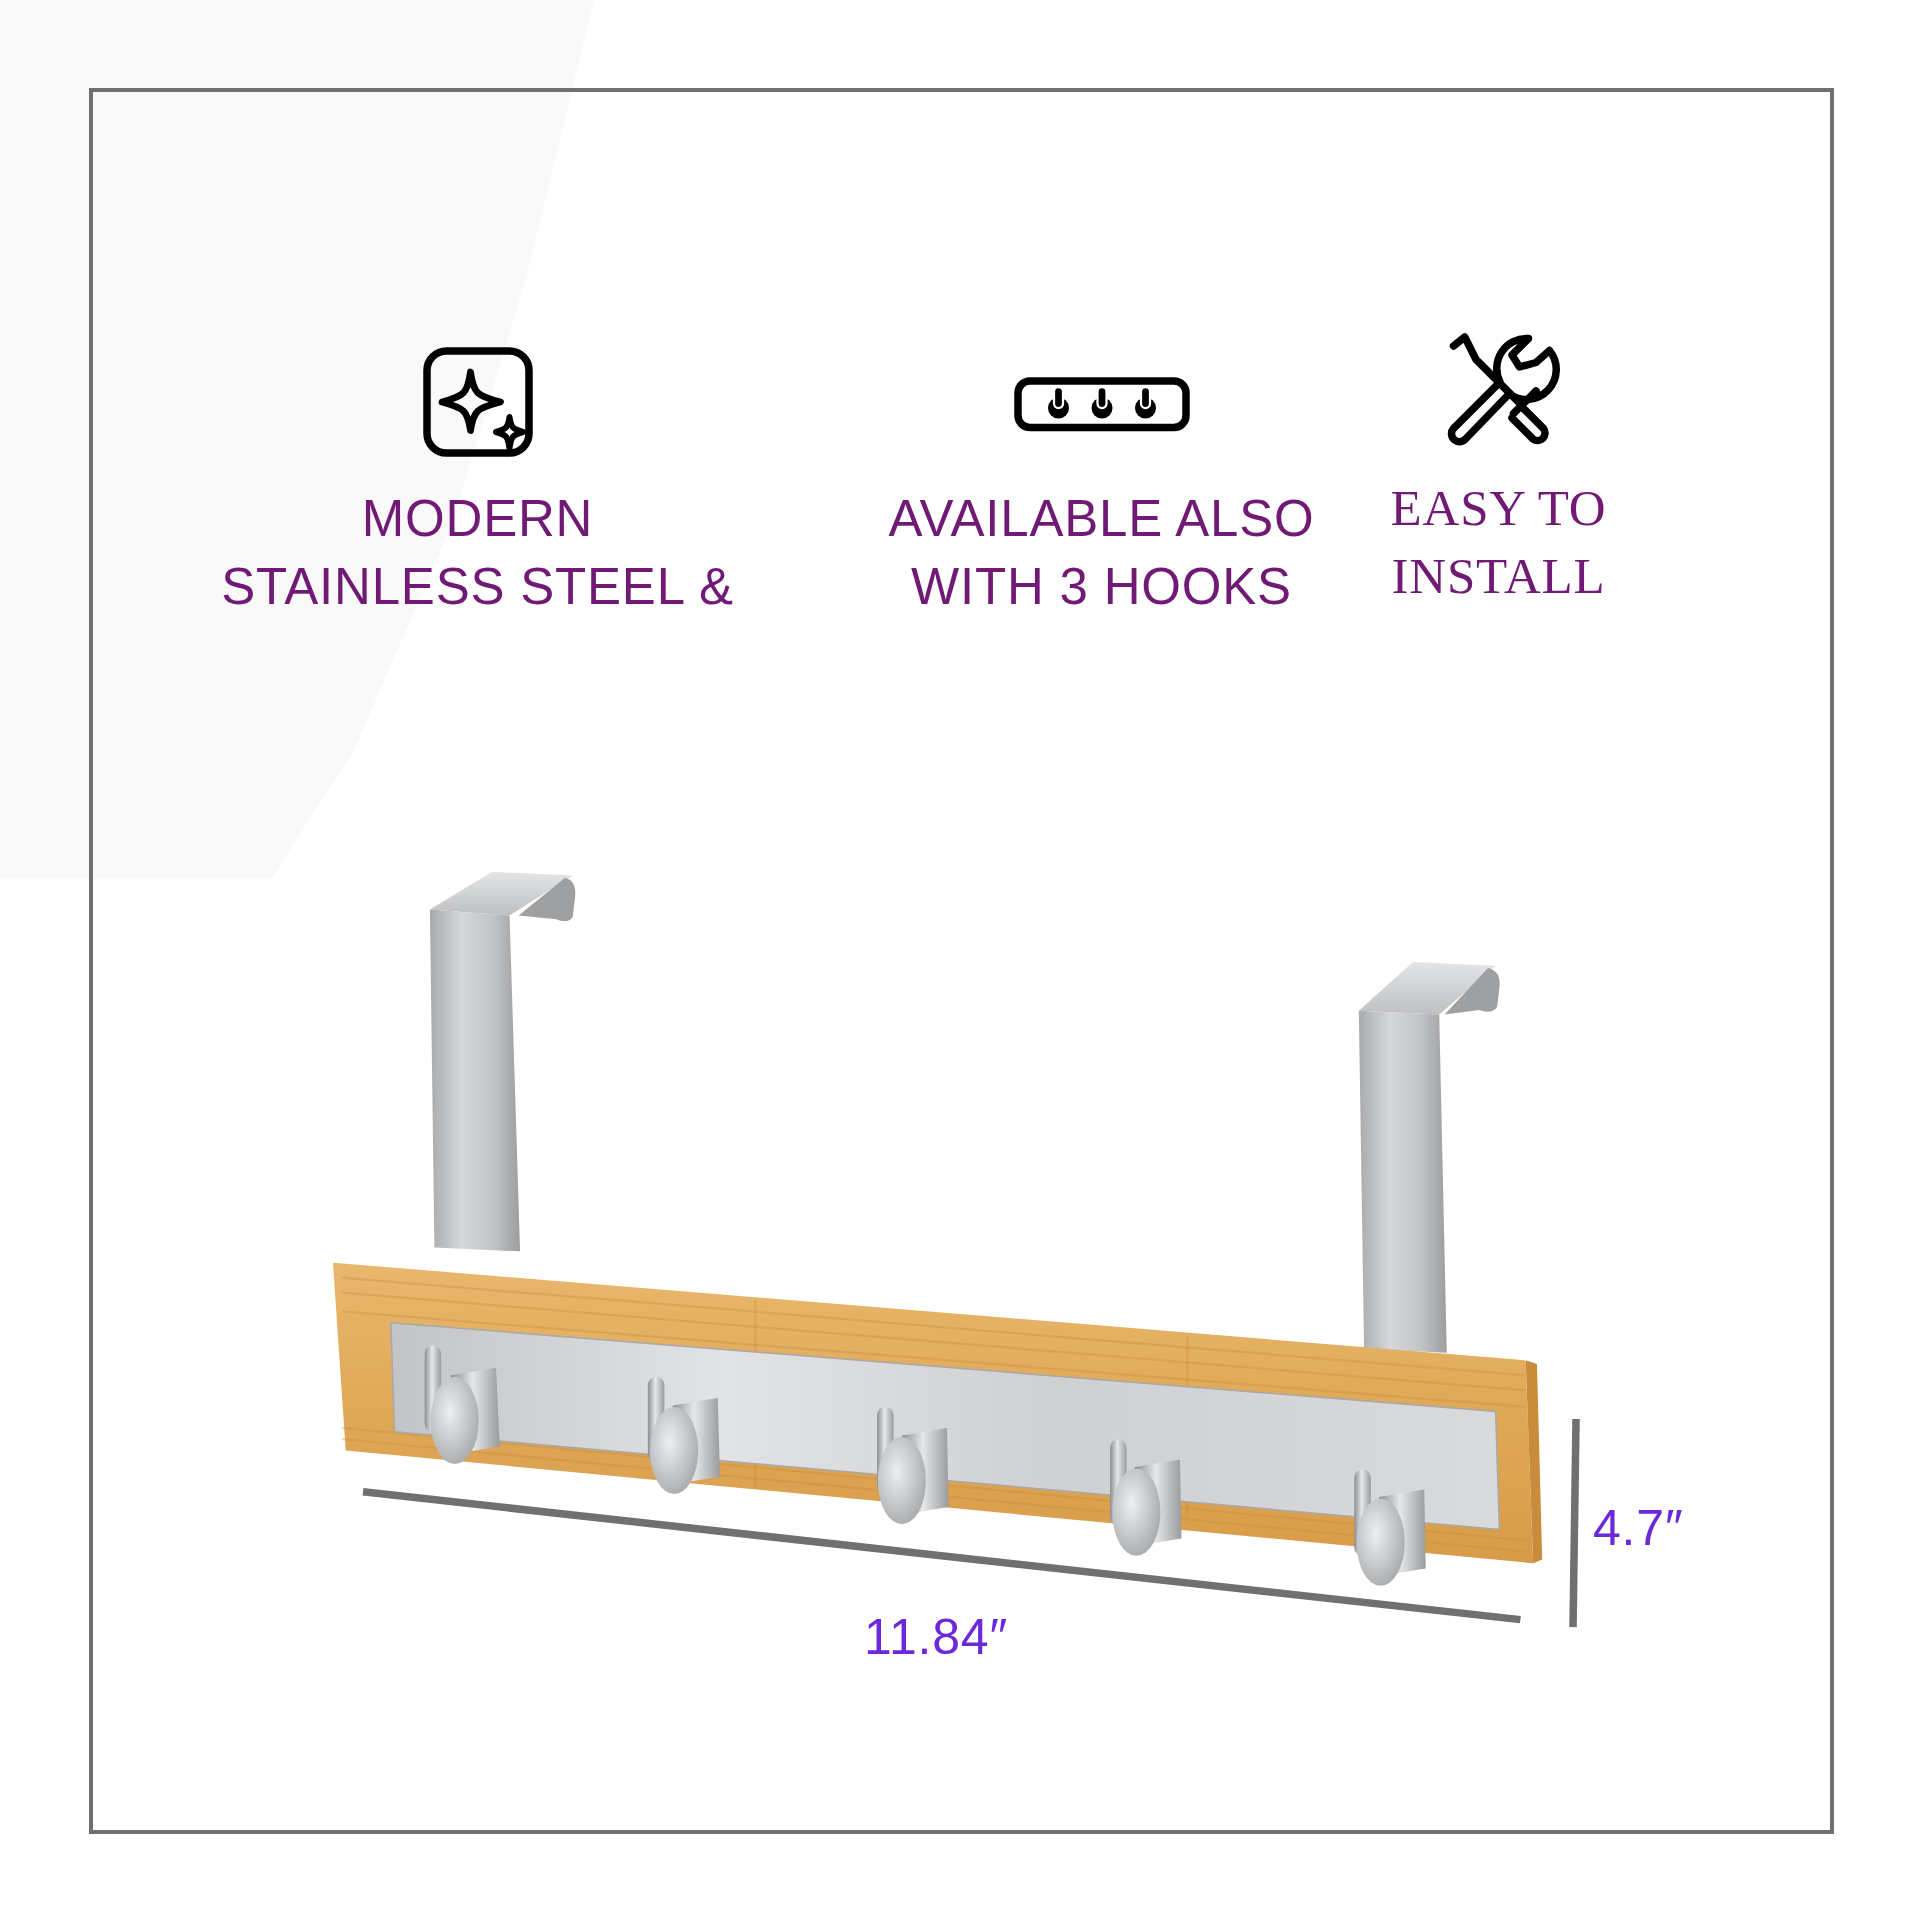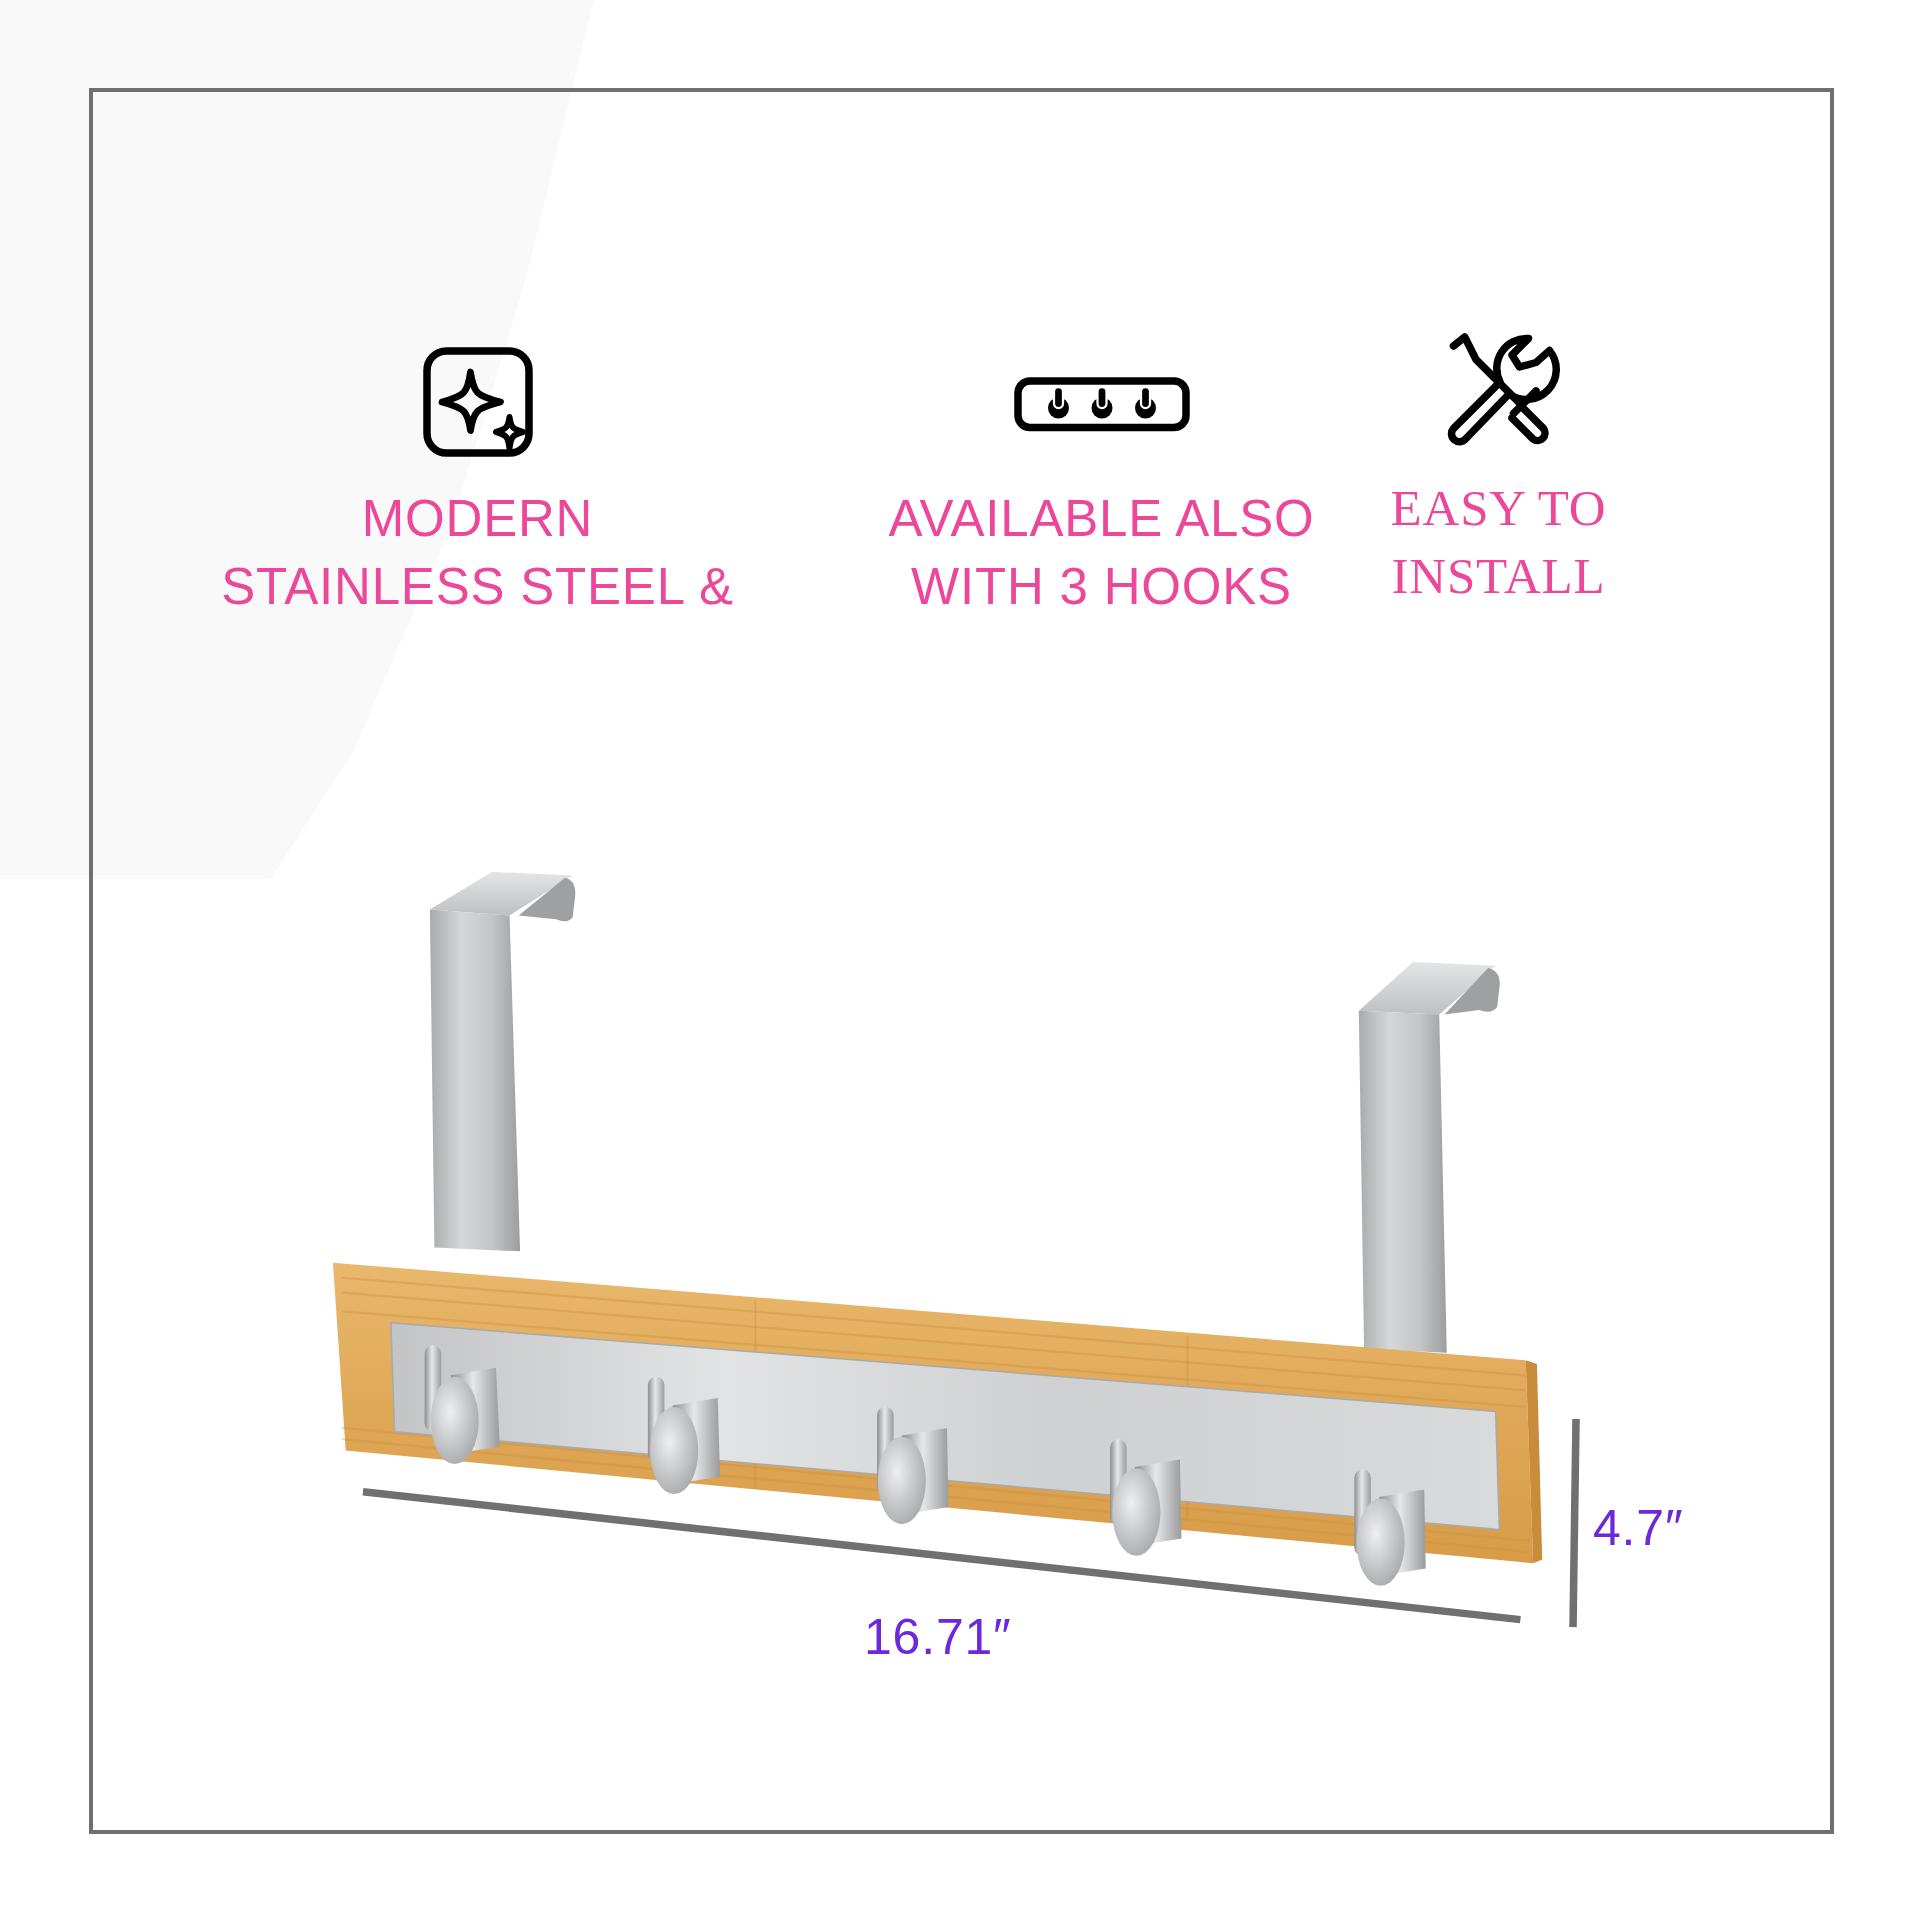--- a/index.html
+++ b/index.html
@@ -9,21 +9,21 @@
     font-family: "Liberation Sans", "DejaVu Sans", sans-serif;
   }
   .wedge {
     position: absolute; left: 0; top: 0; width: 1924px; height: 1924px;
   }
   .frame {
     position: absolute; left: 89px; top: 88px; width: 1737px; height: 1738px;
     border: 4.5px solid #707070;
   }
   .feature {
-    position: absolute; text-align: center; color: #ec4899;
+    position: absolute; text-align: center; color: #701a75;
     font-size: 51px; line-height: 68px; letter-spacing: 0.8px; font-weight: 400;
     text-transform: uppercase;
   }
   .feature .icon { display: block; margin: 0 auto 22.5px auto; }
   .feature .line { display: block; white-space: nowrap; }
   #f1 { left: 177px; top: 342px; width: 601px; }
   #f2 { left: 801px; top: 342px; width: 601px; }
   #f3 { left: 1198px; top: 316px; width: 601px; font-family: Liberation Serif, serif; }
   .product { position: absolute; left: 0; top: 0; width: 1924px; height: 1924px; }
   .dim-label {
@@ -168,15 +168,15 @@
       <rect x="1802" y="1955" width="22" height="115" rx="11" fill="url(#peg)"></rect>
       <polygon points="1835,1992 1895,1982 1897,2087 1835,2097" fill="url(#peg)"></polygon>
       <ellipse cx="1837" cy="2052" rx="32" ry="58" fill="url(#cap)"></ellipse>
     </g>
   </g>
 
   <line x1="483" y1="1985" x2="2023" y2="2155" stroke="#707070" stroke-width="10"></line>
   <line x1="2097" y1="1888" x2="2093" y2="2165" stroke="#707070" stroke-width="10"></line>
 </svg>
 
-<div class="dim-label" id="dim-width">16.71″</div>
+<div class="dim-label" id="dim-width">11.84″</div>
 <div class="dim-label" id="dim-height">4.7″</div>
 
 
 </body></html>

